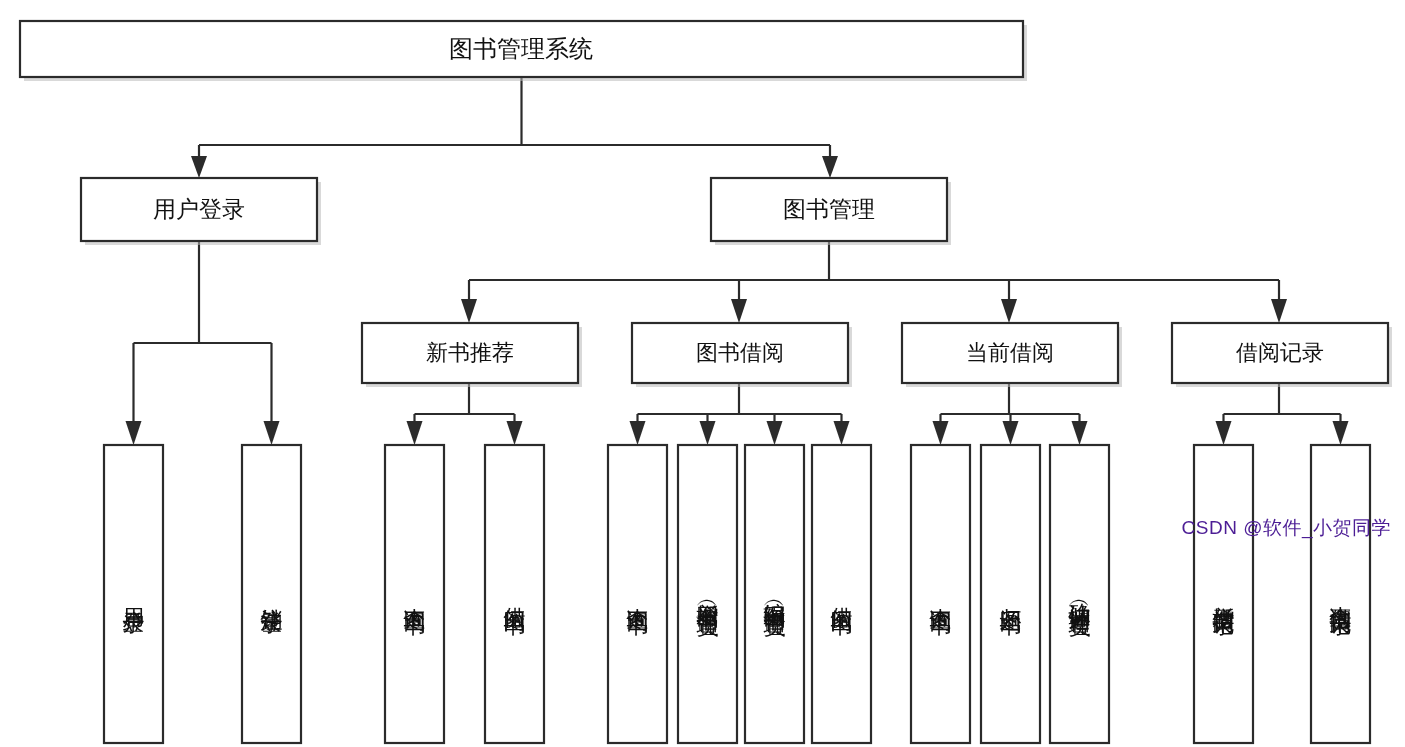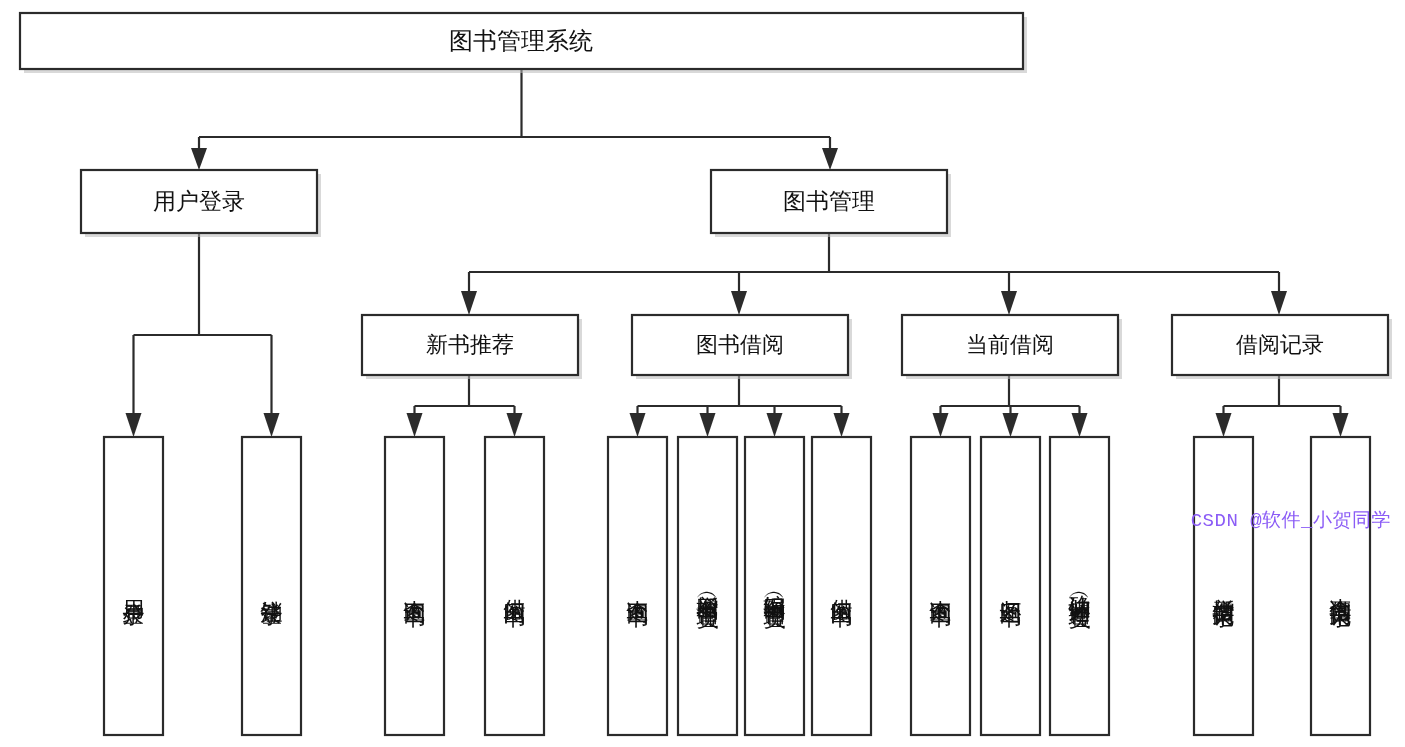--- a/index.html
+++ b/index.html
@@ -1,21 +1,21 @@
 <!DOCTYPE html>
 <html><head>
 <meta charset="utf-8">
 <style>
   html,body{margin:0;padding:0;background:#ffffff;}
   body{
     width:1405px;height:747px;
     font-family:"DejaVu Sans","Liberation Sans",sans-serif;
     overflow:hidden;
   }
-  #diagram-root{position:relative;width:1405px;height:539px;background:#fff;}
+  #diagram-root{position:relative;width:1405px;height:539px;background:#fff;margin-top:8px;}
   svg.canvas{position:absolute;left:0;top:0;width:1405px;height:747px;display:block;}
   .node-rect{fill:#ffffff;stroke:#2b2b2b;stroke-width:2.2;}
   .node-shadow{fill:#b9b9b9;opacity:.55;}
   .link{fill:none;stroke:#2b2b2b;stroke-width:2.2;stroke-linecap:butt;stroke-linejoin:miter;}
   .arrow-head{fill:#2b2b2b;stroke:none;}
   .node-label{
     font-family:"DejaVu Sans","Liberation Sans",sans-serif;
     fill:#111111;
     text-anchor:middle;
     dominant-baseline:middle;
@@ -37,23 +37,23 @@
     align-items:center;
     justify-content:center;
     text-align:center;
     white-space:nowrap;
     pointer-events:none;
   }
   .watermark{
     position:absolute;
     right:14px;
     bottom:6px;
-    font-family:Liberation Mono, monospace;
+    font-family:Liberation Sans, sans-serif;
     font-size:19px;
-    color:#8b5cf6;
+    color:#4c1d95;
     white-space:nowrap;
     letter-spacing:.5px;
   }
 </style>
 </head>
 <body>
 
 <div id="diagram-root">
 
   <svg class="canvas" viewBox="0 0 1405 747">

